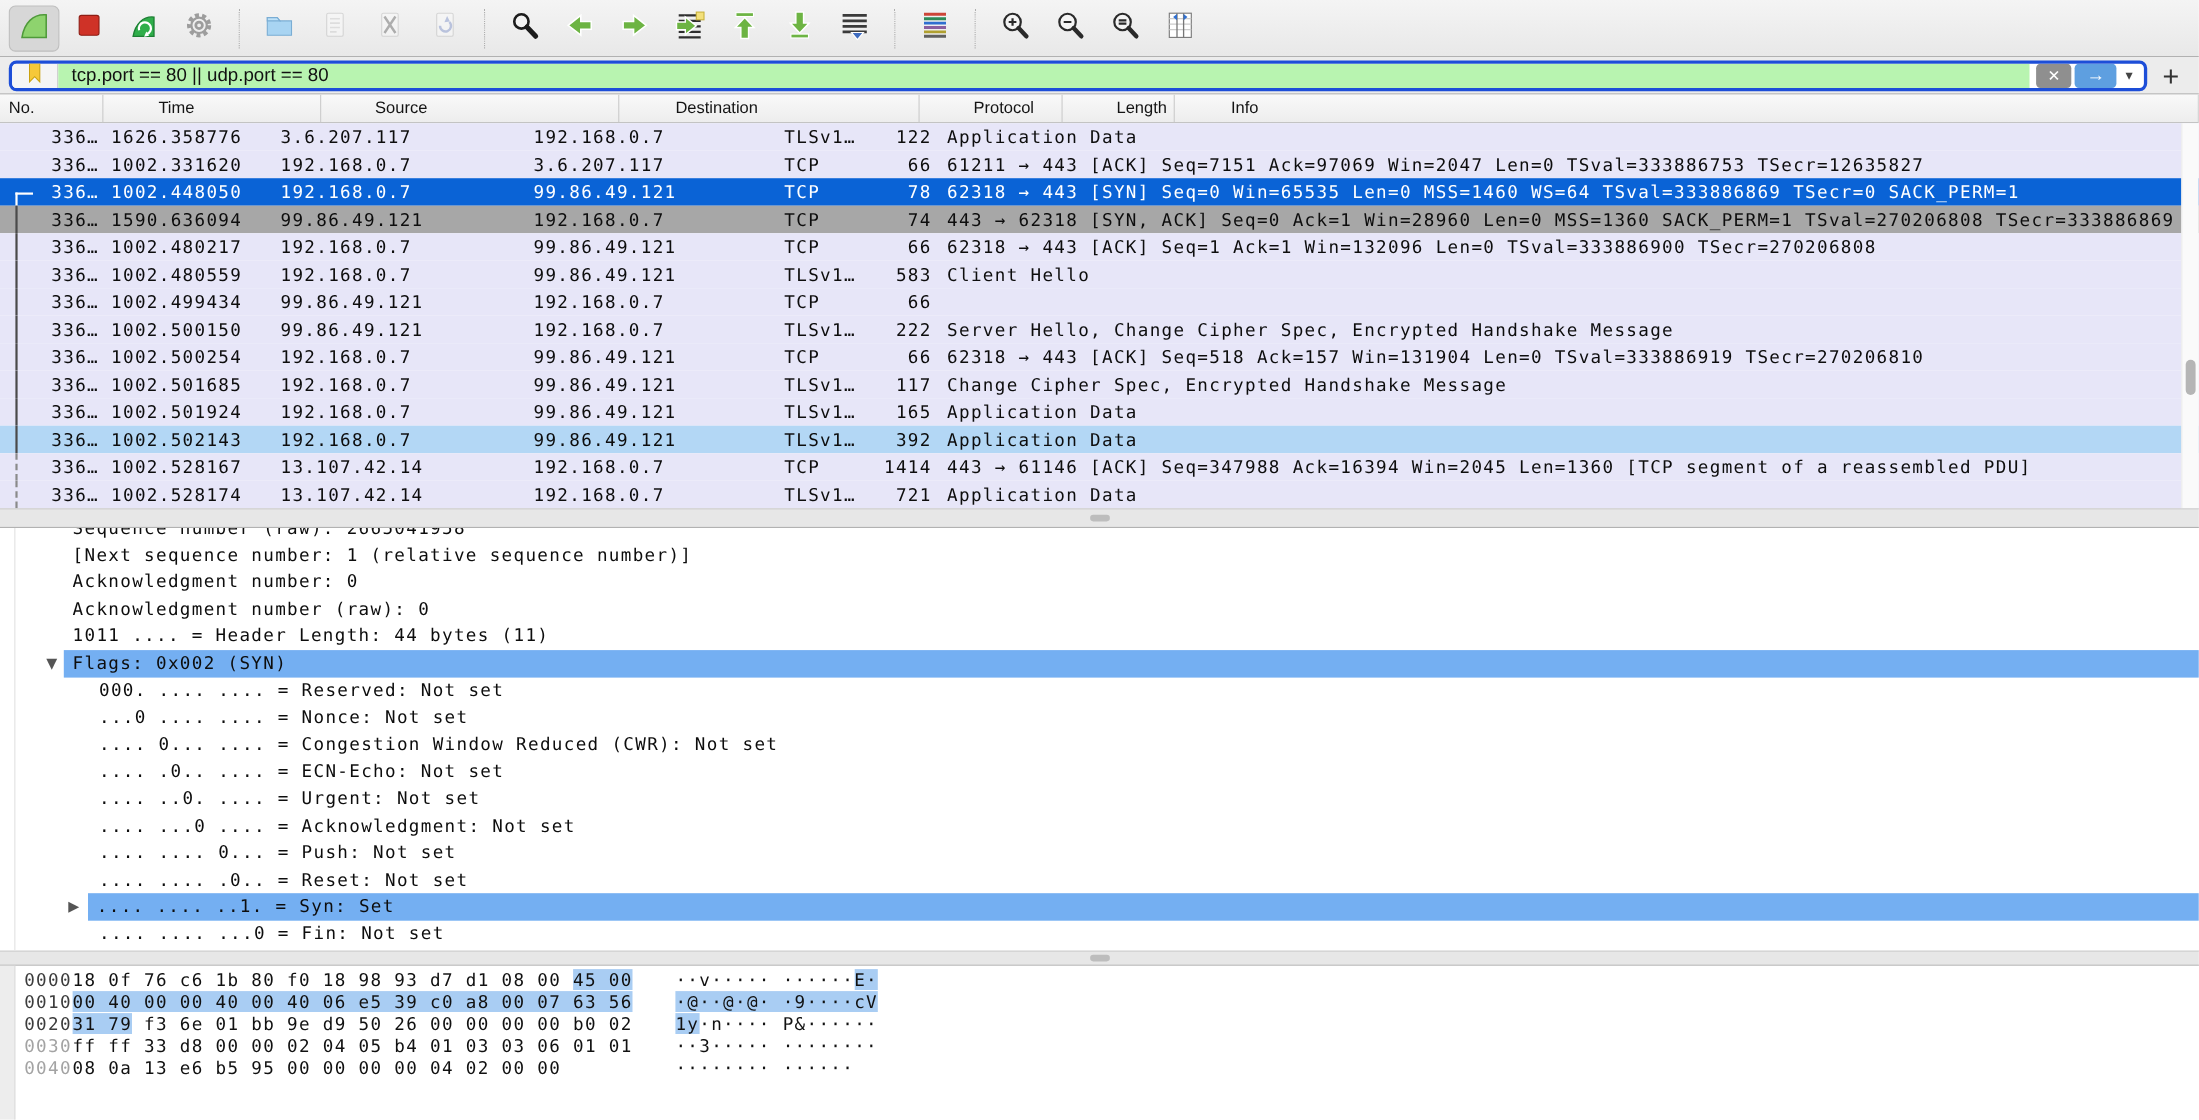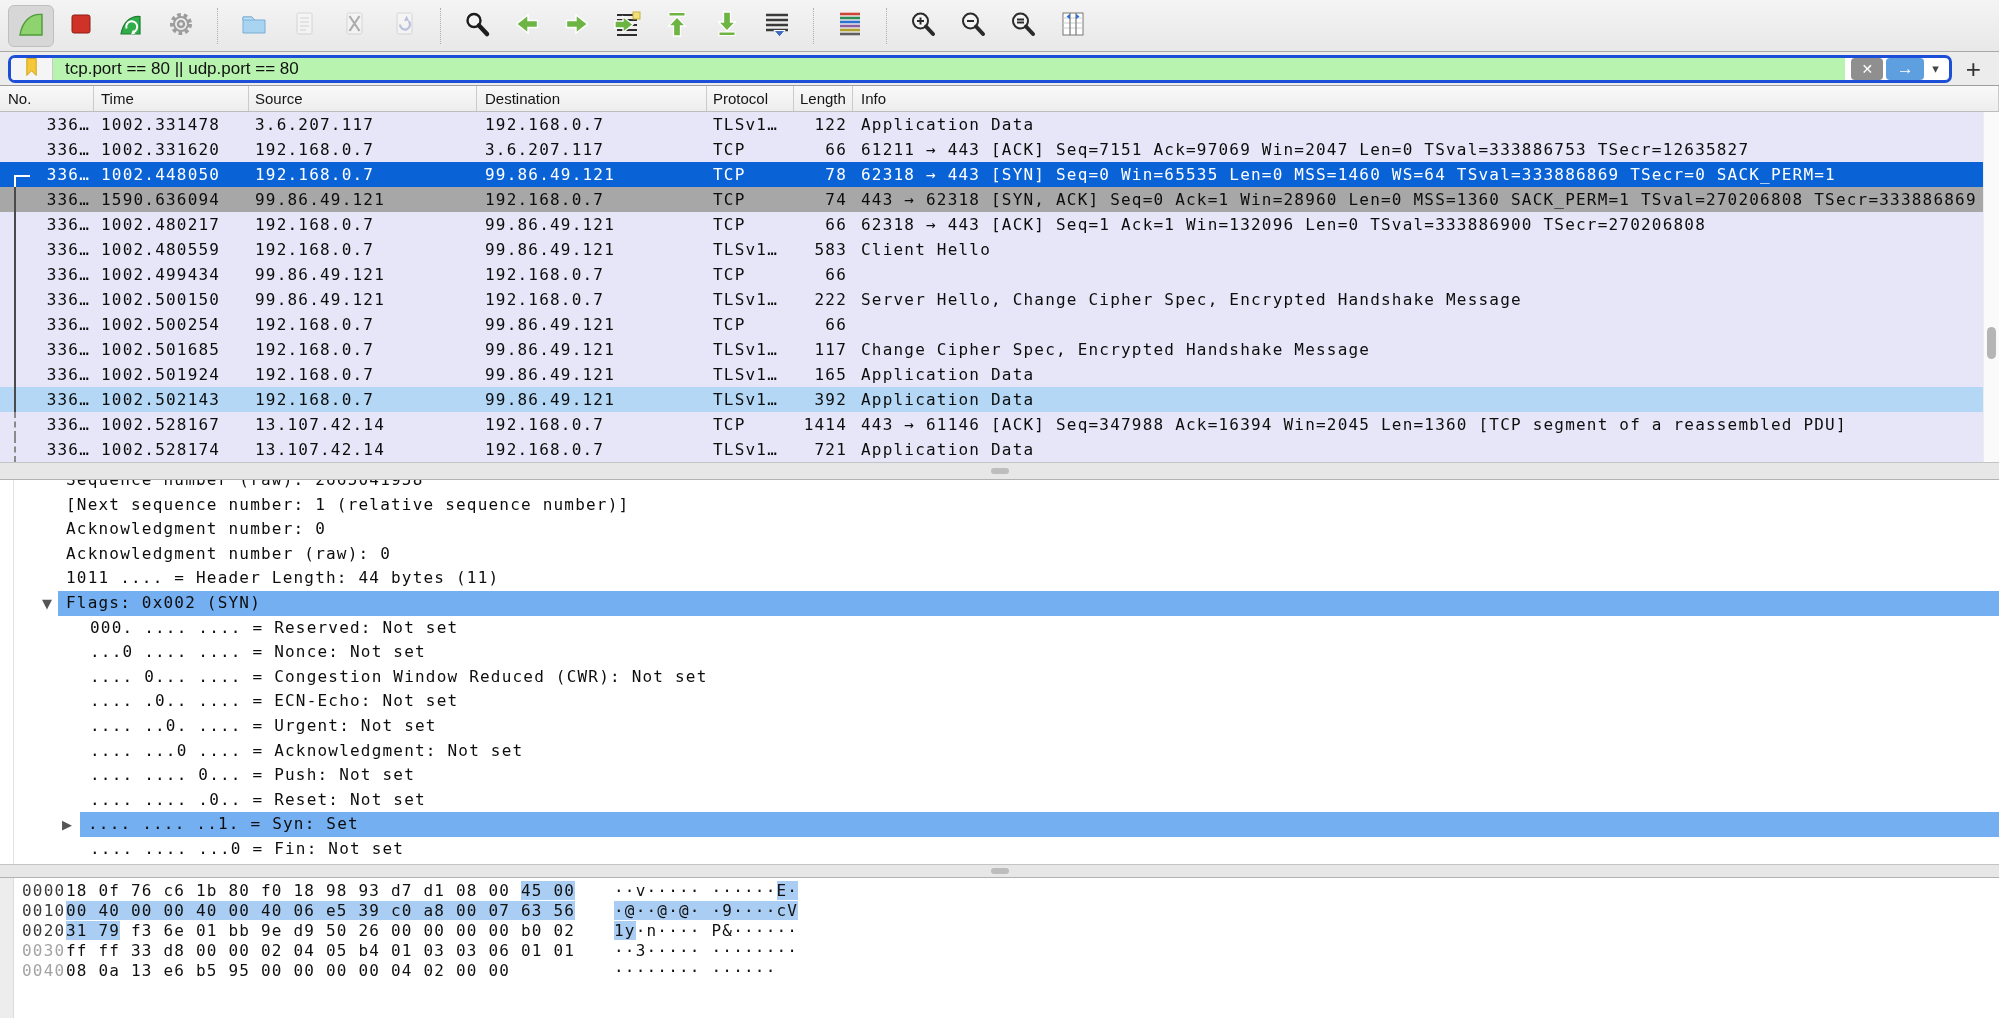--- a/index.html
+++ b/index.html
@@ -28,21 +28,21 @@
   .fclear { width:32px; height:22px; margin:0 3px 0 6px; background:#8f8f8f; border-radius:4px;
             color:#fff; font-size:14px; display:flex; align-items:center; justify-content:center; }
   .fapply { width:38px; height:22px; background:var(--apply-blue); border-radius:4px;
             color:#fff; font-size:17px; font-weight:bold; display:flex; align-items:center; justify-content:center; }
   .fchev { padding:0 10px 0 8px; color:#444; font-size:13px; }
   .fplus { padding:0 10px 0 14px; color:#333; font-size:26px; line-height:26px; }
 
   
   .plist { flex:0 0 376px; background:#fff; position:relative; overflow:hidden; }
   .phead { height:26px; display:flex; background:linear-gradient(#f9f9f9,#ededed);
-           border-bottom:1px solid #bdbdbd; font-size:15px; color:#141414; }
+           border-bottom:1px solid #bdbdbd; font-size:15px; color:#141414;gap:43px; }
   .hcell { display:flex; align-items:center; padding-left:6px; border-right:1px solid #cbcbcb;
            overflow:hidden; white-space:nowrap; }
   .prow { height:25px; display:flex; position:relative; white-space:nowrap; color:#0d0d0d;
           font:16px/25px "DejaVu Sans Mono",monospace; letter-spacing:1.2px; }
   .v-lavender  { background:var(--row-lavender); }
   .v-selected  { background:var(--accent-selected-row); color:#fff; }
   .v-gray      { background:var(--row-gray); }
   .v-lightblue { background:var(--row-lightblue); }
   .cell { overflow:hidden; }
   .c-no    { flex:0 0 94px;  text-align:right; padding-right:4px; }
@@ -267,21 +267,21 @@
         <div class="hcell c-time">Time</div>
         <div class="hcell c-src">Source</div>
         <div class="hcell c-dst">Destination</div>
         <div class="hcell c-proto">Protocol</div>
         <div class="hcell c-len">Length</div>
         <div class="hcell c-info">Info</div>
       </div>
     <div class="prows">
         <div class="prow v-lavender">
           <span class="cell c-no">336…</span>
-          <span class="cell c-time">1002.331478</span>
+          <span class="cell c-time">1626.358776</span>
           <span class="cell c-src">3.6.207.117</span>
           <span class="cell c-dst">192.168.0.7</span>
           <span class="cell c-proto">TLSv1…</span>
           <span class="cell c-len">122</span>
           <span class="cell c-info">Application Data</span>
         </div>
         <div class="prow v-lavender">
           <span class="cell c-no">336…</span>
           <span class="cell c-time">1002.331620</span>
           <span class="cell c-src">192.168.0.7</span>
@@ -350,20 +350,21 @@
           <span class="cell c-info">Server Hello, Change Cipher Spec, Encrypted Handshake Message</span>
         </div>
         <div class="prow v-lavender">
           <span class="trace trace-line"></span>
           <span class="cell c-no">336…</span>
           <span class="cell c-time">1002.500254</span>
           <span class="cell c-src">192.168.0.7</span>
           <span class="cell c-dst">99.86.49.121</span>
           <span class="cell c-proto">TCP</span>
           <span class="cell c-len">66</span>
+          <span class="cell c-info">62318 → 443 [ACK] Seq=518 Ack=157 Win=131904 Len=0 TSval=333886919 TSecr=270206810</span>
         </div>
         <div class="prow v-lavender">
           <span class="trace trace-line"></span>
           <span class="cell c-no">336…</span>
           <span class="cell c-time">1002.501685</span>
           <span class="cell c-src">192.168.0.7</span>
           <span class="cell c-dst">99.86.49.121</span>
           <span class="cell c-proto">TLSv1…</span>
           <span class="cell c-len">117</span>
           <span class="cell c-info">Change Cipher Spec, Encrypted Handshake Message</span>

